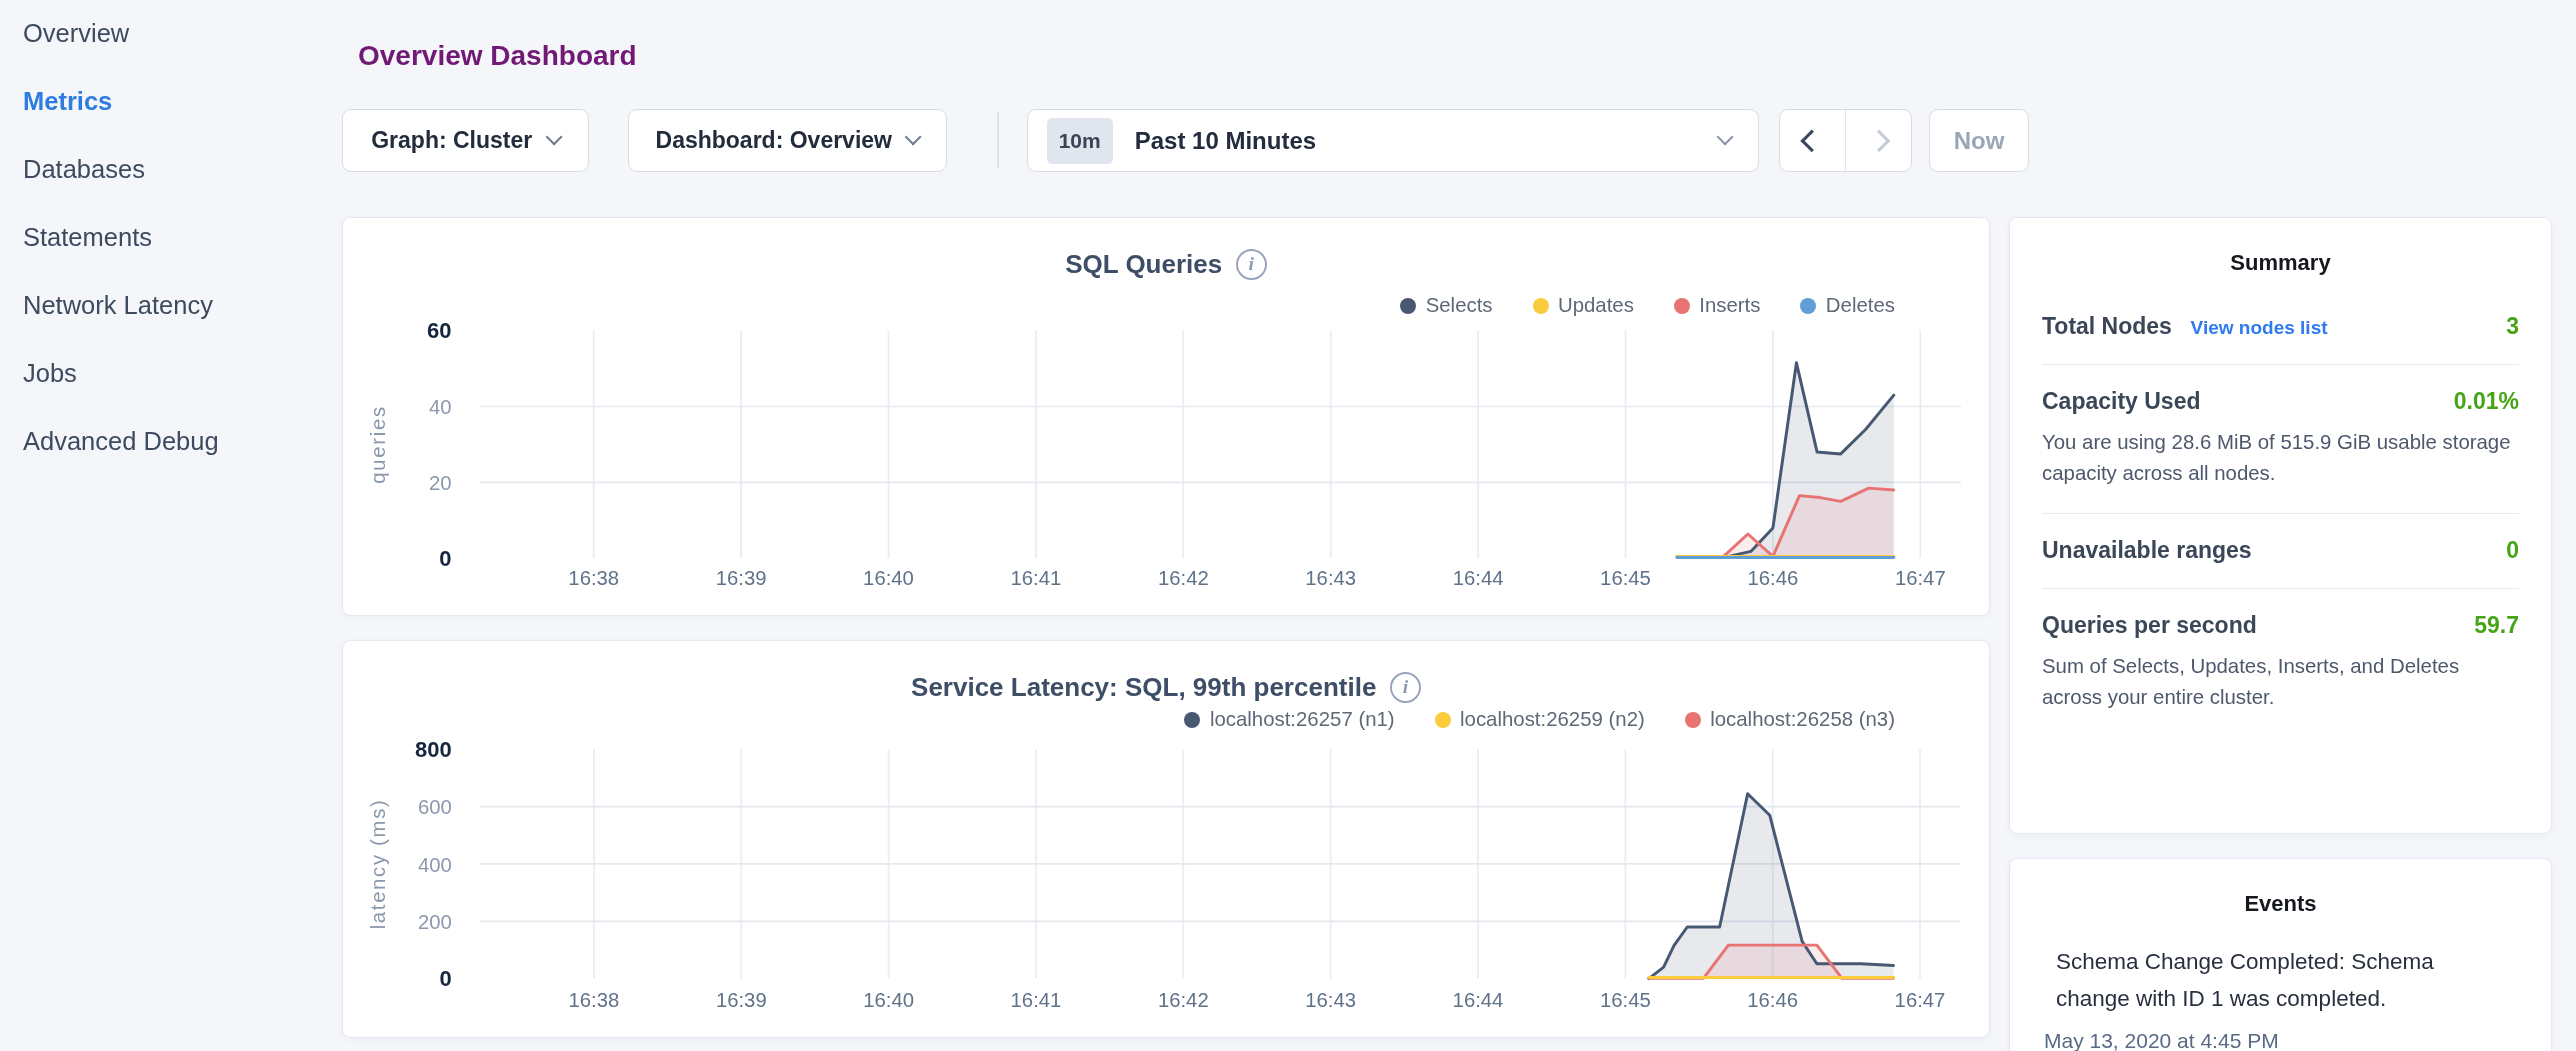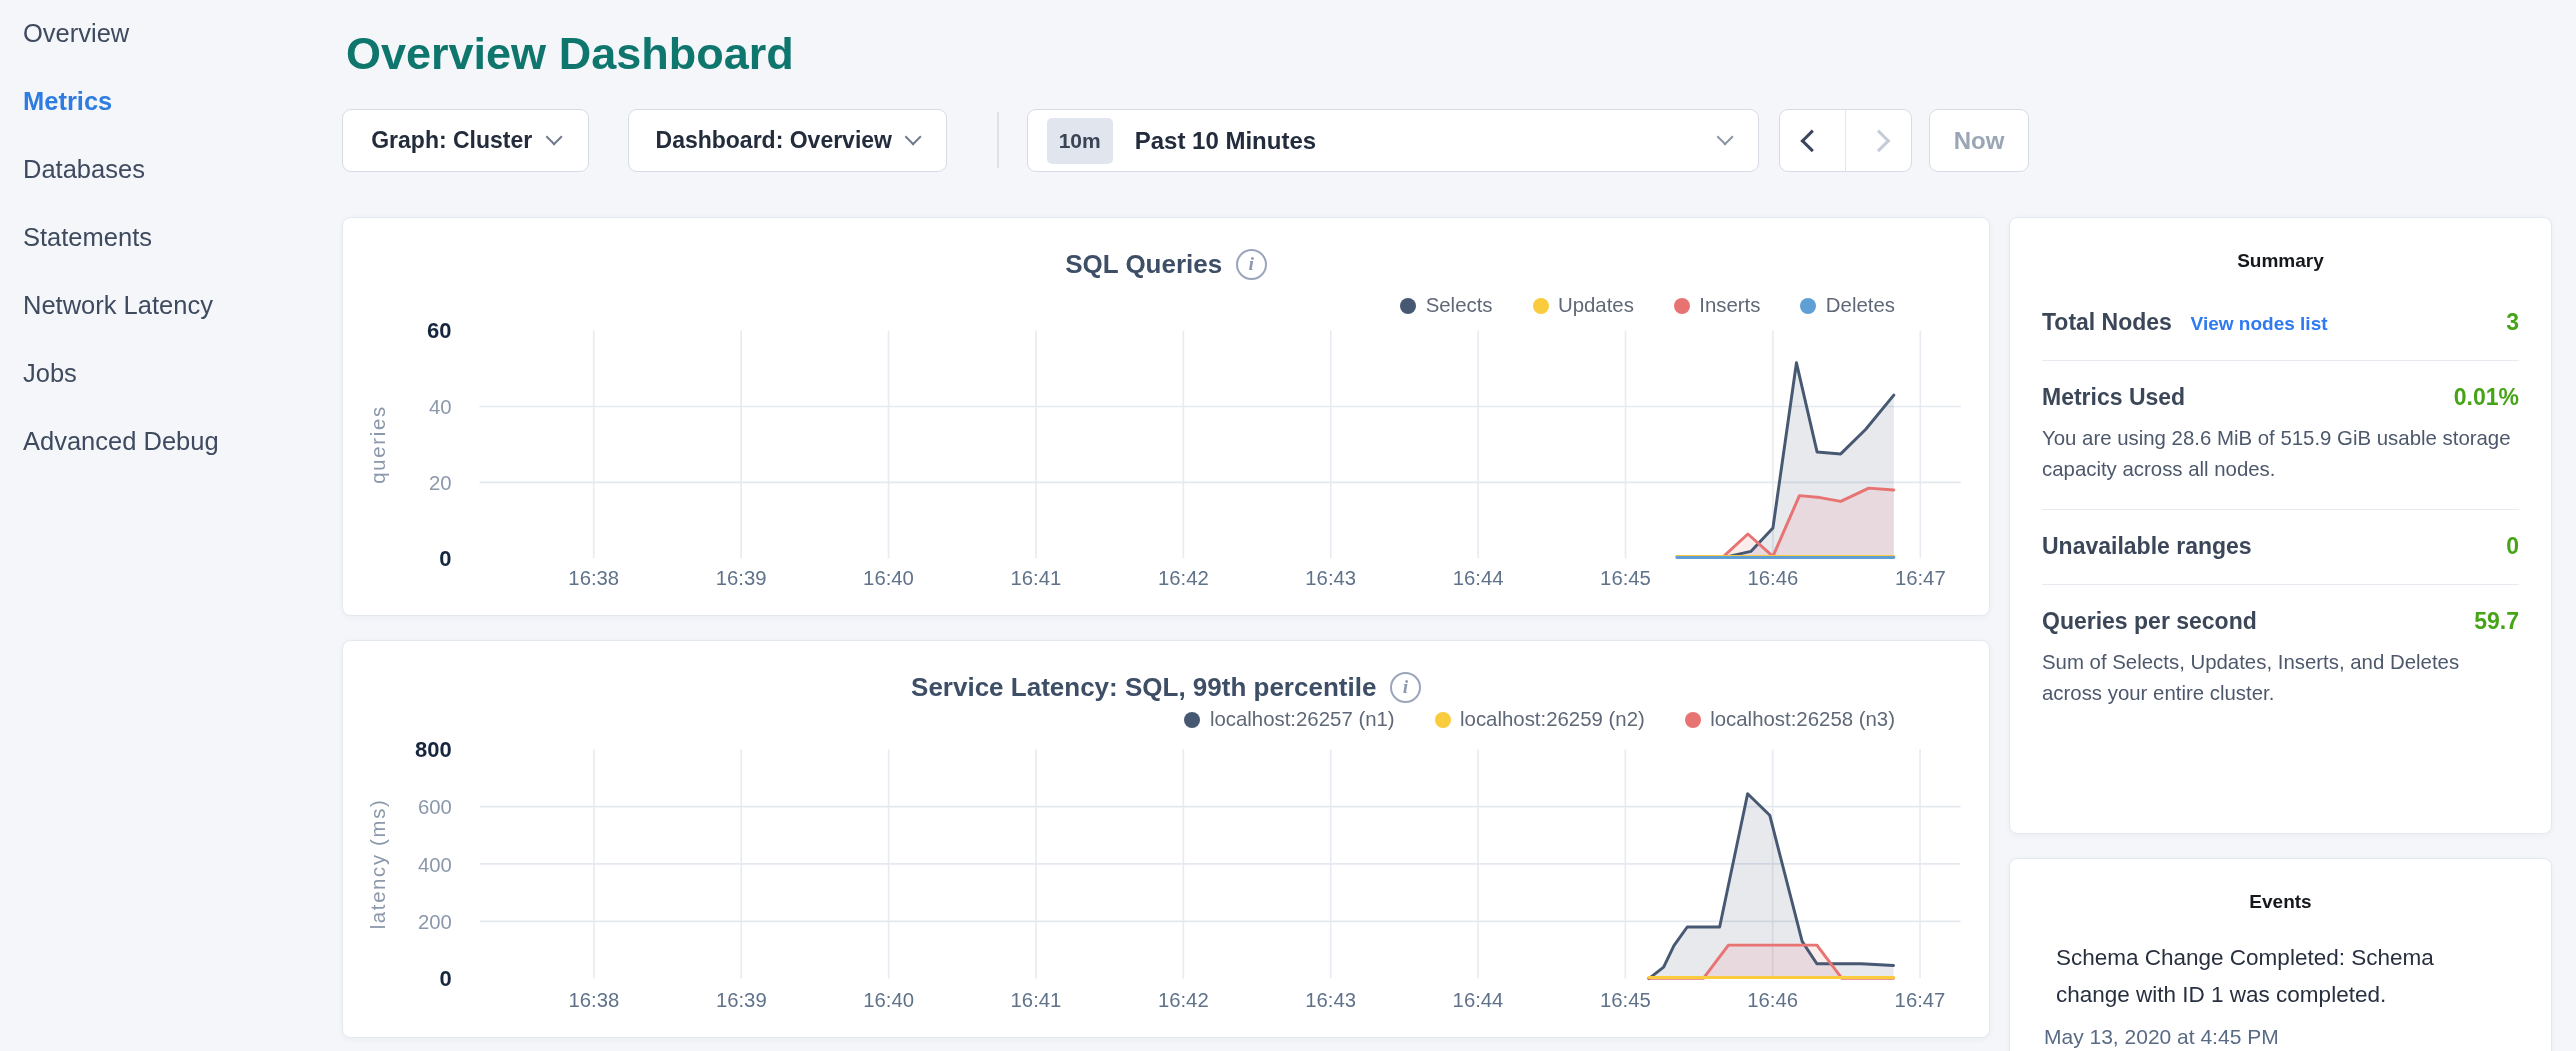--- a/index.html
+++ b/index.html
@@ -8,21 +8,21 @@
     background:#f4f6fa;font-family:"Liberation Sans",sans-serif;color:#3b4758;
   }
   
   .sidebar{position:absolute;left:0;top:0;width:340px;height:100%}
   .side-item{
     position:absolute;left:23px;font-size:25.5px;color:#3e4a5e;
     cursor:pointer;white-space:nowrap;font-weight:400;line-height:29px;
   }
   .side-item.active{color:#2f7ce1;font-weight:700}
   
-  #page-title{position:absolute;left:342px;top:24px;margin:4px;font-size:45px;font-weight:600;color:#0f766e}
+  #page-title{position:absolute;left:342px;top:24px;margin:16px;font-size:28px;font-weight:600;color:#701a75}
   .btn{
     box-sizing:border-box;position:absolute;top:109px;height:63px;background:#fff;
     border:1.7px solid #d7dce4;border-radius:9px;display:flex;align-items:center;justify-content:center;
     font-size:23px;font-weight:700;color:#232c3c;cursor:pointer;font-family:inherit;
   }
   .chev{
     display:inline-block;width:10.2px;height:10.2px;margin-left:15.3px;margin-top:-6.8px;
     border-right:2.6px solid currentColor;border-bottom:2.6px solid currentColor;
     transform:rotate(45deg);color:#6f7a8c;
   }
@@ -62,21 +62,21 @@
   #chart2 .legend{top:67px}
   .leg-item{display:flex;align-items:center;font-size:20.4px;color:#5f6877;white-space:nowrap}
   .leg-dot{width:16px;height:16px;border-radius:50%;margin-right:9.4px;flex:none}
   svg.plot{position:absolute;left:0;top:0;width:100%;height:100%;overflow:visible}
   svg text{font-family:"Liberation Sans",sans-serif}
   .ytick{fill:#8b98ab;font-size:24px}
   .ytick-strong{fill:#16263f;font-size:26px;font-weight:700}
   .xtick{fill:#5f7289;font-size:24px}
   .axis-label{fill:#8b98ab;font-size:24px;letter-spacing:2px}
   
-  #summary h3,#events h3{margin:0;padding:32px 0 13.6px;text-align:center;font-size:19px;font-weight:700;color:#15191e}
+  #summary h3,#events h3{margin:0;padding:32px 0 13.6px;text-align:center;font-size:22px;font-weight:700;color:#15191e}
   .srow{margin:0 32px;padding:23px 0 24px;border-top:1.7px solid #e7ebf1}
   .srow.first{border-top:none}
   .srow-head{display:flex;align-items:baseline}
   .srow-label{font-size:23px;font-weight:700;color:#3b4758}
   .srow-link{font-size:19px;font-weight:700;color:#2f7af0;margin-left:18.7px;cursor:pointer}
   .srow-value{margin-left:auto;font-size:23px;font-weight:700;color:#46a417;white-space:nowrap}
   .srow-desc{margin:12px 0 0;font-size:20.4px;line-height:31px;color:#4d586c;max-width:486px}
   .event-item{margin:12px 34px 0}
   .event-text{margin:12px;font-size:22.5px;line-height:37px;color:#28303f;max-width:412px}
   .event-time{margin:8.5px 0 0;font-size:21px;color:#596a84}
@@ -246,21 +246,21 @@
   <div id="summary-rows">
       <div class="srow first">
         <div class="srow-head">
           <span class="srow-label">Total Nodes</span>
           <a class="srow-link">View nodes list</a>
           <span class="srow-value">3</span>
         </div>
       </div>
       <div class="srow">
         <div class="srow-head">
-          <span class="srow-label">Metrics Used</span>
+          <span class="srow-label">Capacity Used</span>
           <span class="srow-value">0.01%</span>
         </div>
         <p class="srow-desc">You are using 28.6 MiB of 515.9 GiB usable storage capacity across all nodes.</p>
       </div>
       <div class="srow">
         <div class="srow-head">
           <span class="srow-label">Unavailable ranges</span>
           <span class="srow-value">0</span>
         </div>
       </div>

